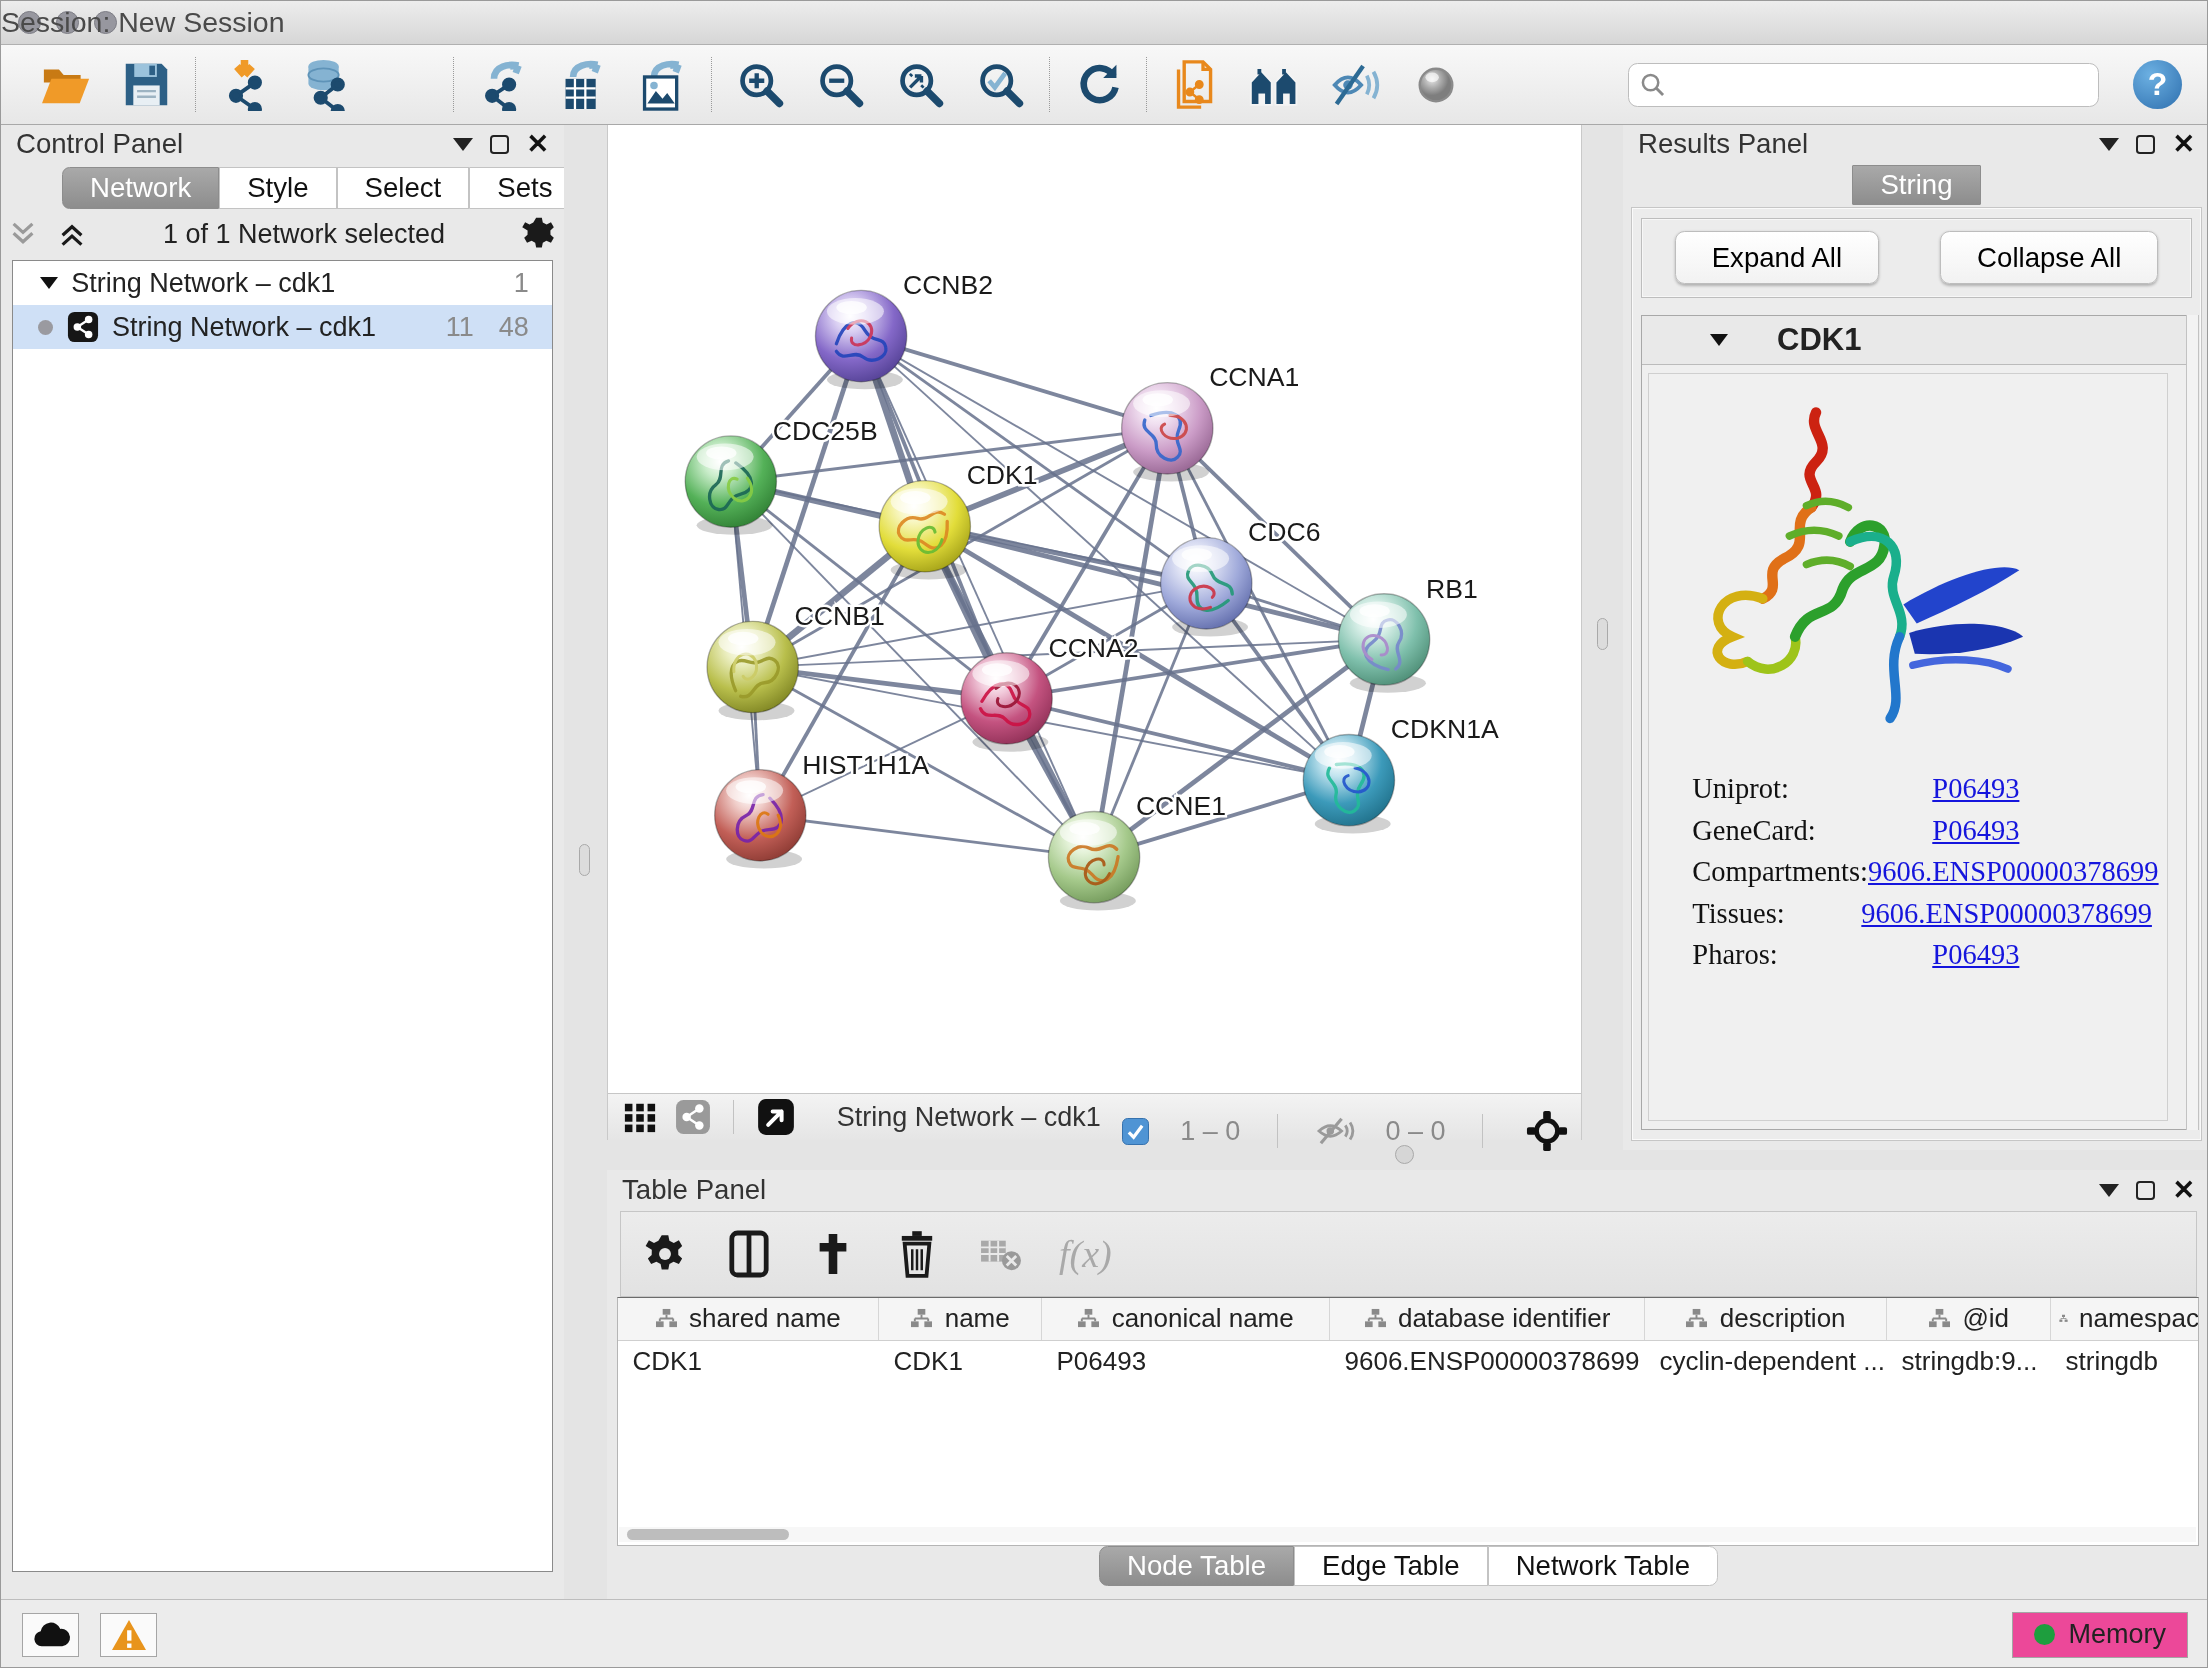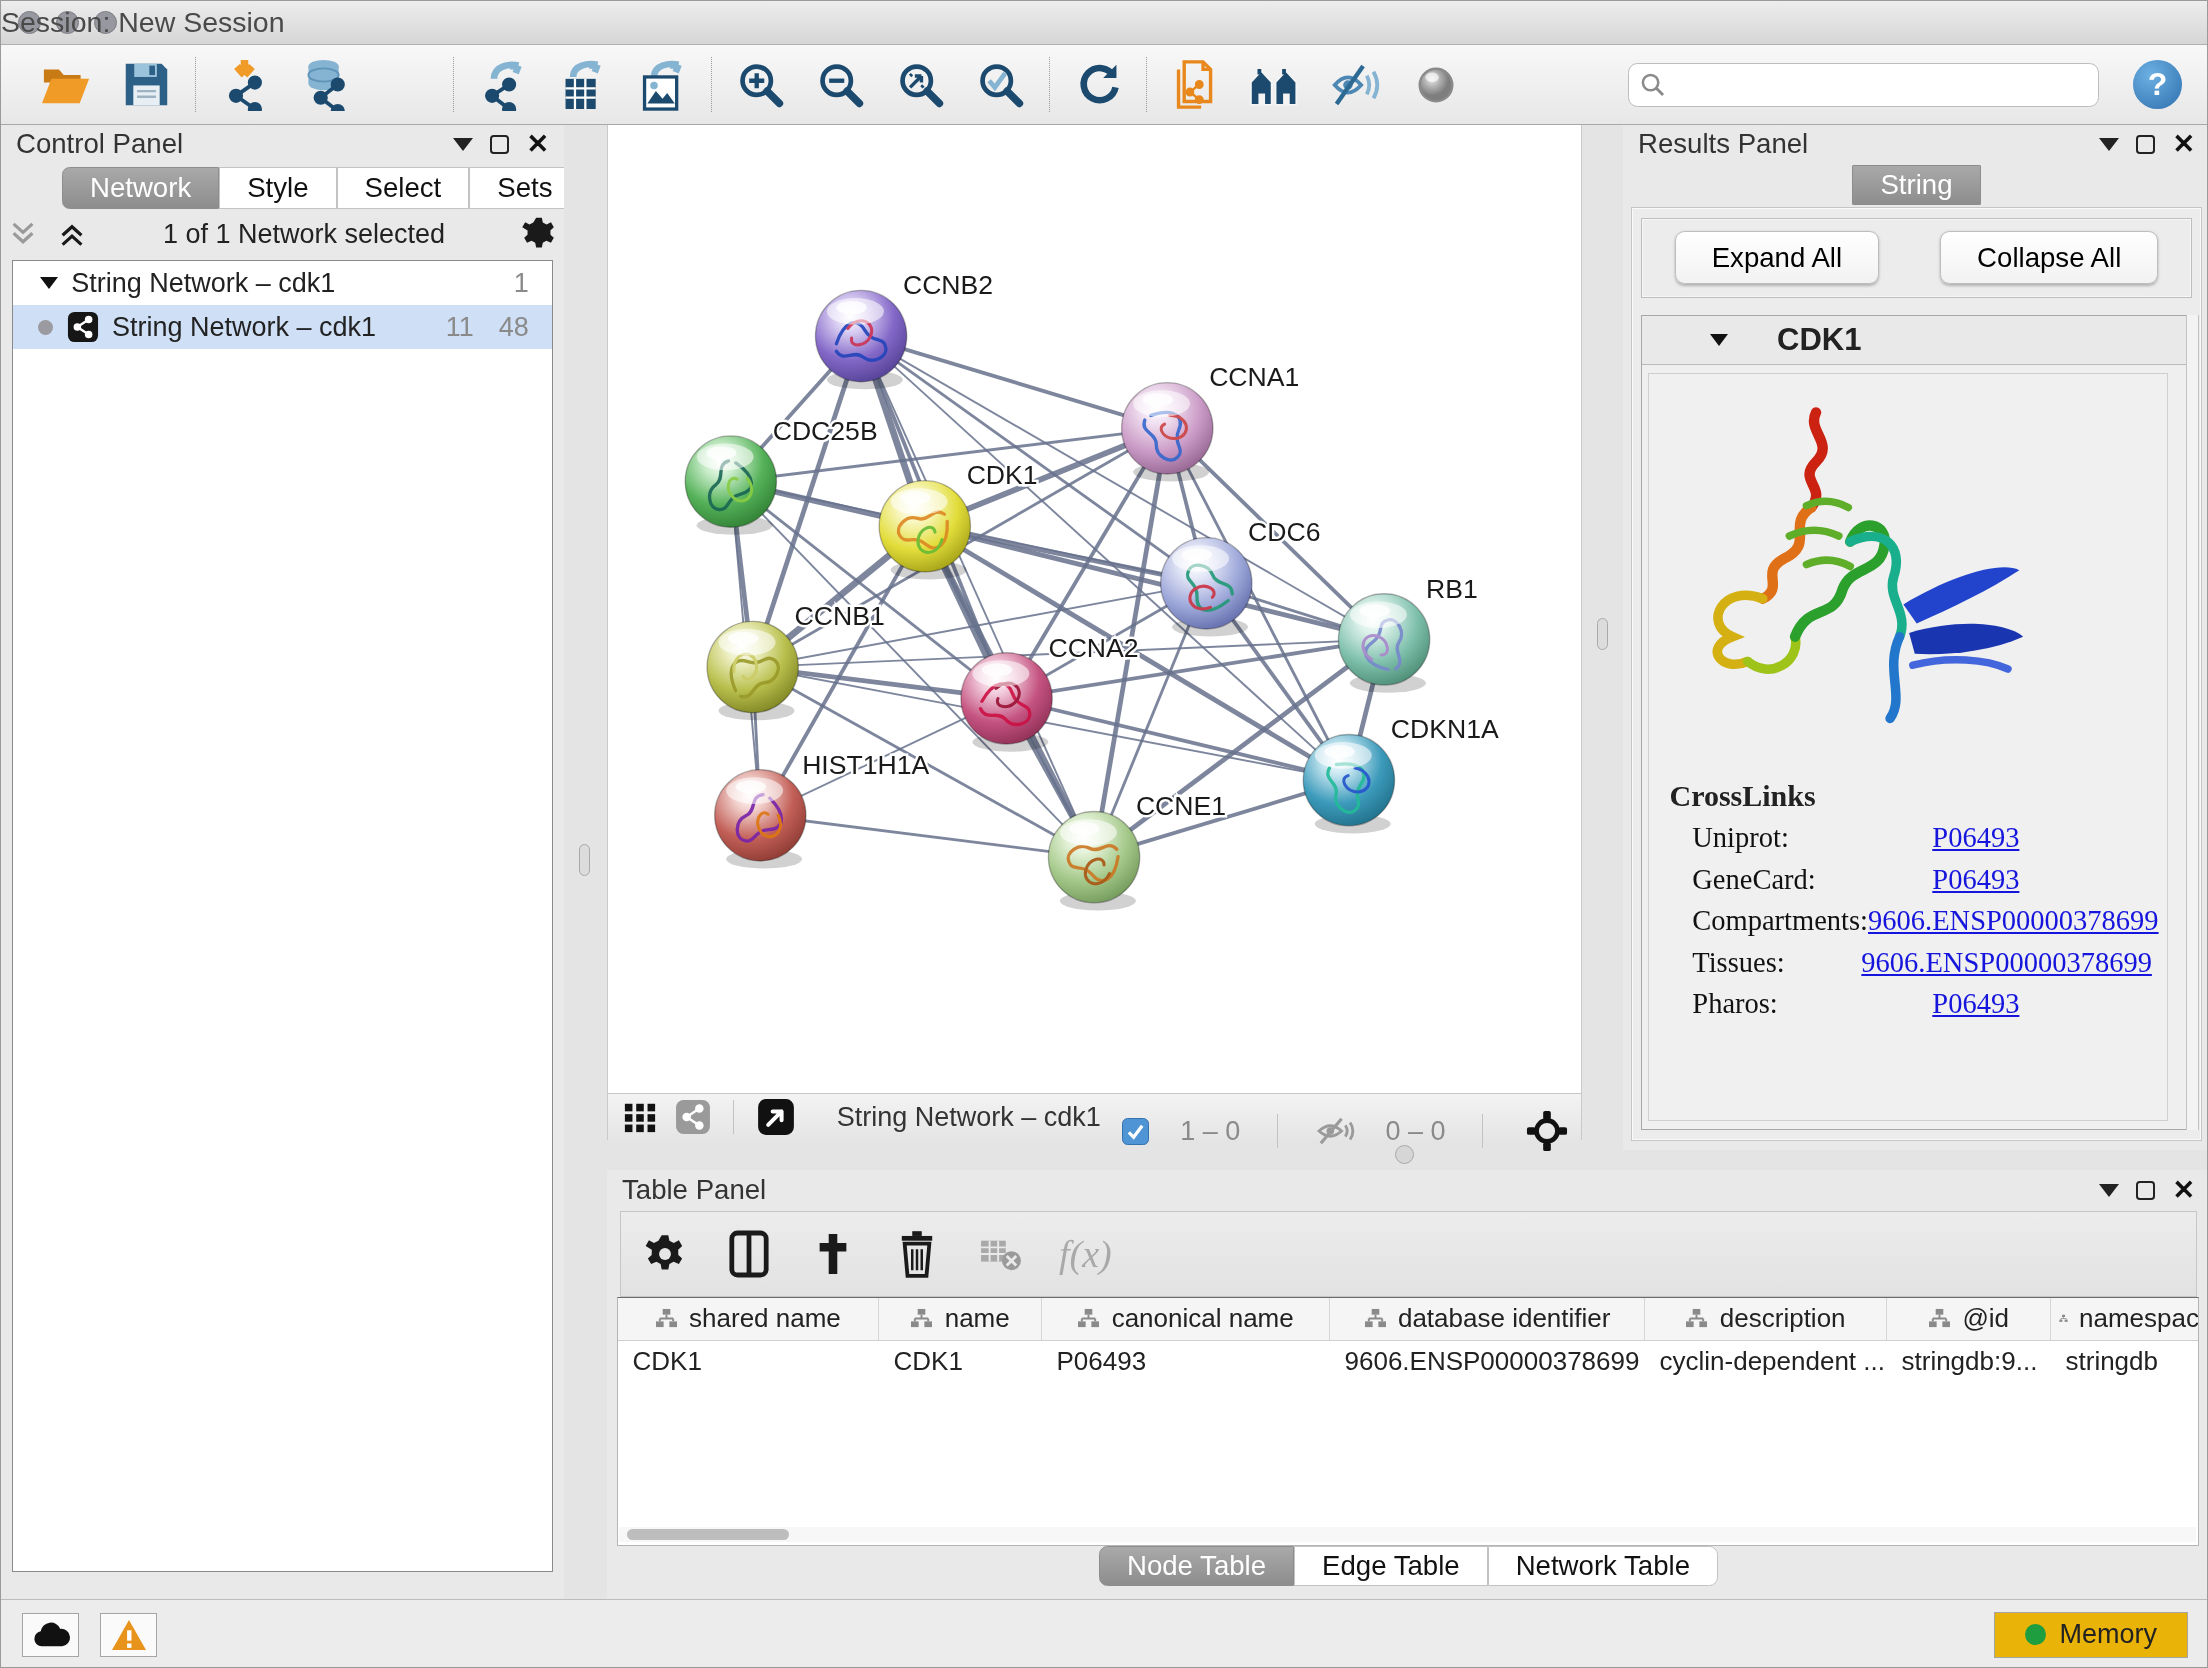--- a/index.html
+++ b/index.html
@@ -119,22 +119,22 @@
   .tp-tabs { position:absolute; left:0; right:0; bottom:13.3px; display:flex; justify-content:center; }
   .tp-tabs .tab { height:40px; }
   .tp-tabs .tab:first-child { border-radius:8.6px 0 0 8.6px; }
   .tp-tabs .tab:last-child { border-radius:0 8.6px 8.6px 0; }
 
   
   .statusbar { position:absolute; left:0; top:1598px; width:2208px; height:70px;
     background:#ececec; border-top:1px solid #bdbdbd; display:flex; align-items:center; padding:0 21px; gap:21px; }
   .sb-btn { width:57px; height:44px; background:#fafafa; border:1.9px solid #a5a5a5;
     display:flex; align-items:center; justify-content:center; cursor:pointer; }
-  .memory-btn { margin-left:auto; height:46px; background:#eab308; border:1.9px solid #a5a5a5;
-    display:flex; align-items:center; gap:13.3px; padding:0 30px; font-size:27px; cursor:pointer; }
+  .memory-btn { margin-left:auto; height:46px; background:#ec4899; border:1.9px solid #a5a5a5;
+    display:flex; align-items:center; gap:13.3px; padding:0 21px; font-size:27px; cursor:pointer; }
   .mem-dot { width:21px; height:21px; border-radius:50%; background:#1e9e3e; }
 
   svg { display:block; }
 </style>
 </head>
 <body>
 
 <div id="app">
 
   <div class="titlebar">
@@ -728,21 +728,20 @@
               <path d="M88 292 C112 312 144 292 138 266" stroke="#9ec41a" stroke-width="10"></path>
               <path d="M138 266 C152 230 178 250 188 216 C198 190 228 200 232 170 C236 146 206 140 196 166" stroke="#2ca02c" stroke-width="11"></path>
               <path d="M150 128 q22 -10 44 2 M132 160 q26 -12 52 0 M150 190 q24 -10 46 2" stroke="#5fae2a" stroke-width="8"></path>
               <path d="M196 166 C232 150 252 172 242 202 C234 226 258 240 248 266" stroke="#1aaf8c" stroke-width="10"></path>
               <path d="M248 266 C232 300 254 330 238 352" stroke="#2277cc" stroke-width="10"></path>
             </g>
             <path d="M252 232 C302 202 354 186 374 196 C344 216 302 236 266 252 Z" fill="#2244cc"></path>
             <path d="M258 262 C312 246 362 252 378 266 C342 282 296 286 264 284 Z" fill="#1a35b0"></path>
             <path d="M262 296 C300 286 340 290 362 300" fill="none" stroke="#4466dd" stroke-width="8" stroke-linecap="round"></path>
           </svg>
-          <div class="crosslinks-title">CrossLinks</div>
           <div id="crosslinks">
               <div class="cl-row">
                 <span class="cl-label">Uniprot:</span>
                 <a class="cl-link">P06493</a>
               </div>
               <div class="cl-row">
                 <span class="cl-label">GeneCard:</span>
                 <a class="cl-link">P06493</a>
               </div>
               <div class="cl-row">

